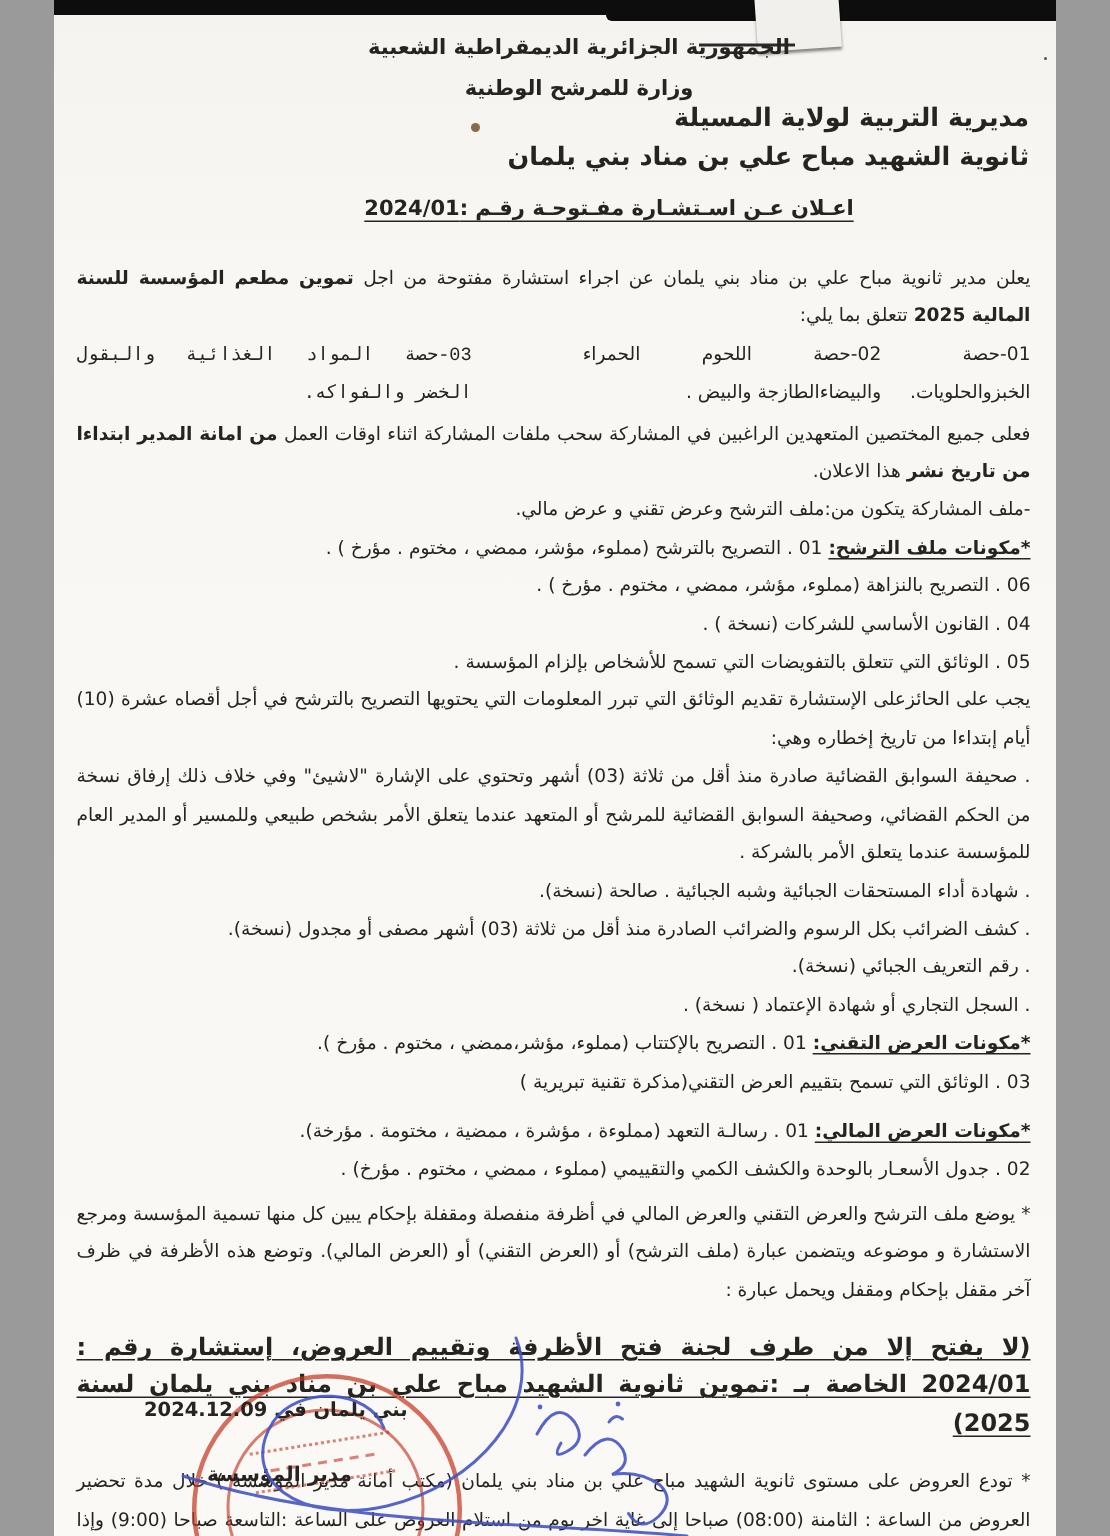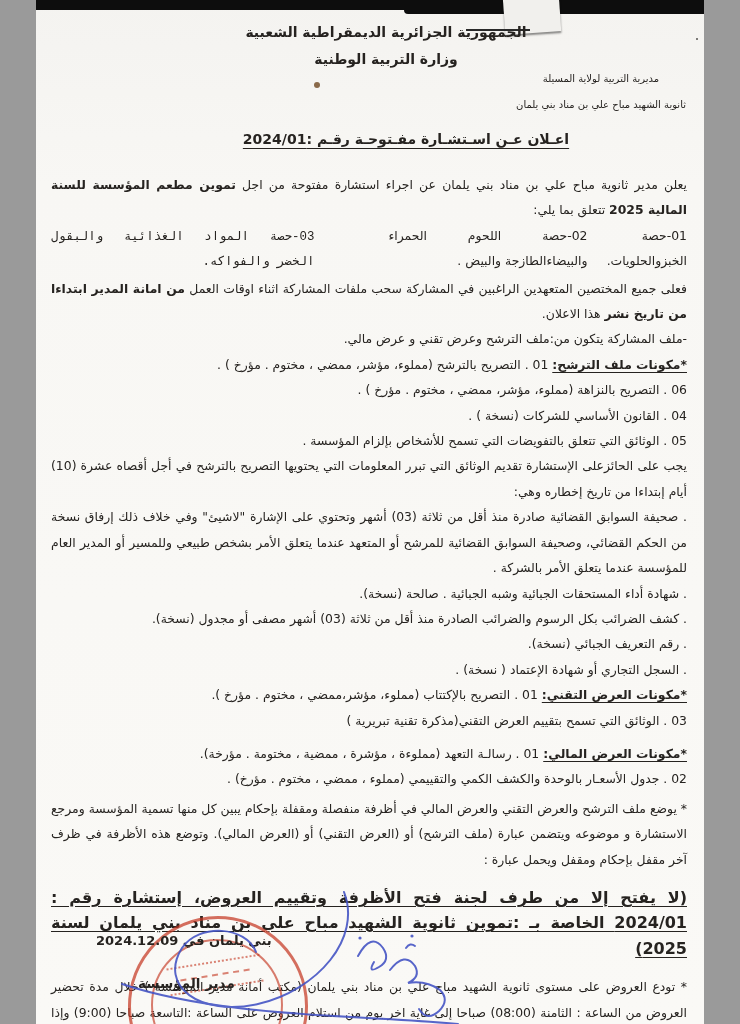--- a/index.html
+++ b/index.html
@@ -17,21 +17,21 @@
   .top-band{position:absolute;top:0;left:0;width:740px;height:10px;background:#0d0d0d;}
   .top-band-right{position:absolute;top:0;right:0;width:300px;height:14px;background:#0d0d0d;border-radius:0 0 0 4px;}
   .tab{position:absolute;top:-5px;left:468px;width:56px;height:38px;background:#f1f0ed;transform:rotate(-4deg);box-shadow:0 2px 2px rgba(0,0,0,.45);}
   .tab-line{position:absolute;top:29px;left:430px;width:64px;height:2px;background:#2a2a2a;}
   .speck{position:absolute;border-radius:50%;}
   .s1{top:82px;left:278px;width:6px;height:6px;background:#8a6a4a;}
   .s2{top:44px;left:674px;width:4px;height:4px;background:#3a3a38;}
   .s3{top:38px;left:660px;width:2px;height:2px;background:#55534f;}
   
   .hdr{position:absolute;top:19px;left:40px;width:620px;text-align:center;font-weight:bold;font-size:14px;line-height:27px;}
-  .org{position:absolute;top:66px;right:18px;text-align:center;font-weight:normal;font-size:10px;line-height:26px;}
+  .org{position:absolute;top:66px;right:18px;text-align:right;font-weight:bold;font-size:17px;line-height:26px;}
   .title{position:absolute;top:131px;left:0;width:740px;text-align:center;font-weight:bold;font-size:14px;}
   .u{text-decoration:underline;text-underline-offset:4px;}
   
   .doc-body{position:absolute;top:172px;right:17px;left:15px;font-size:12.4px;line-height:25.4px;text-align:justify;}
   .doc-body p{margin:0;}
   .lots{display:flex;align-items:baseline;}
   .lots .g1{}
   .lots .g2{margin-right:74px;font-family:Liberation Mono, monospace;}
   .lbl{font-weight:bold;text-decoration:underline;text-underline-offset:3px;}
   b{font-weight:bold;}
@@ -57,21 +57,21 @@
   <div class="top-band"></div>
   <div class="top-band-right"></div>
   <div class="tab"></div>
   <div class="tab-line"></div>
   <div class="speck s1"></div>
   <div class="speck s2"></div>
   <div class="speck s3"></div>
 
   <header class="hdr">
     <div>الجمهورية الجزائرية الديمقراطية الشعبية</div>
-    <div>وزارة التربية الوطنية</div>
+    <div>وزارة للمرشح الوطنية</div>
   </header>
 
   <div class="org">
     <div>مديرية التربية لولاية المسيلة</div>
     <div>ثانوية الشهيد مباح علي بن مناد بني يلمان</div>
   </div>
 
   <div class="title">
     <span class="u">اعـلان عـن اسـتشـارة مفـتوحـة رقـم :2024/01</span>
   </div>

